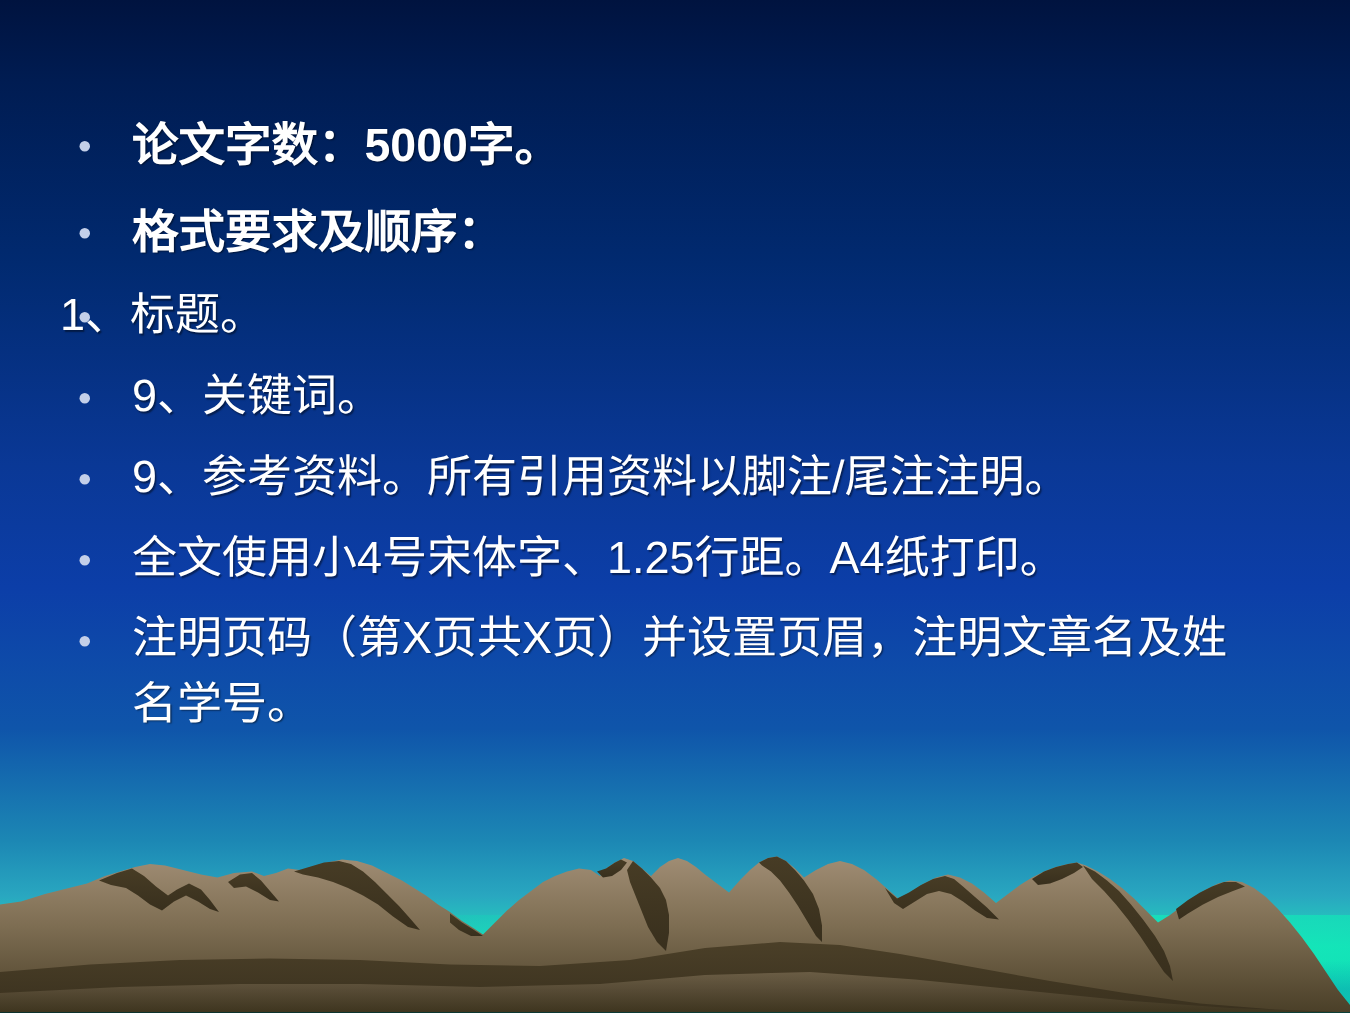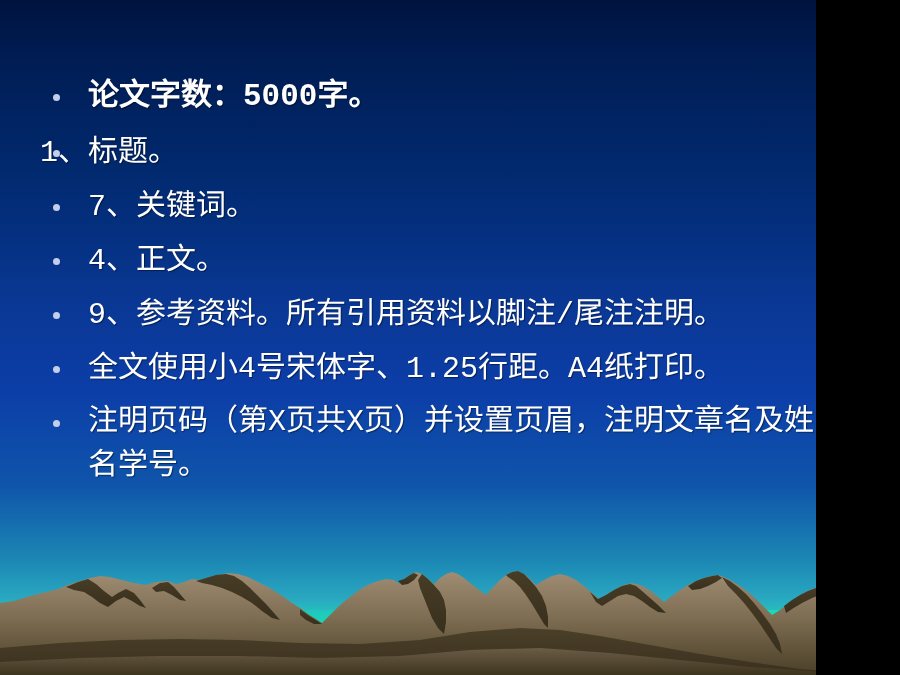--- a/index.html
+++ b/index.html
@@ -3,24 +3,24 @@
 <meta charset="utf-8">
 <title>Slide</title>
 <style>
   html, body {
     margin: 0;
     padding: 0;
     background: #000;
   }
   #slide {
     position: relative;
-    width: 816px;
+    width: 900px;
     height: 675px;
     overflow: hidden;
-    font-family: Liberation Mono, monospace;
+    font-family: Liberation Sans, sans-serif;
     background: linear-gradient(to bottom,
         #00133f 0%,
         #001c52 8%,
         #012a70 26%,
         #0a3896 46%,
         #0c3ea8 58%,
         #0f55aa 72%,
         #1c87b4 83%,
         #29a7c0 88.5%,
         #25c7bd 91.5%,
@@ -218,36 +218,36 @@
   </svg>
 
   <div class="content">
     <ul class="bullets">
 
       <li class="bullet r1">
         <span class="marker"></span>
         <span class="txt">论文字数：5000字。</span>
       </li>
 
+      <li class="bullet r2">
+        <span class="marker"></span>
+        <span class="txt">格式要求及顺序：</span>
+      </li>
 
       <li class="bullet r3">
         <span class="marker"></span>
         <span class="txt">1、标题。</span>
       </li>
 
 
       <li class="bullet r5">
         <span class="marker"></span>
-        <span class="txt">7、关键词。</span>
-      </li>
-
-      <li class="bullet r6">
-        <span class="marker"></span>
-        <span class="txt">4、正文。</span>
-      </li>
+        <span class="txt">9、关键词。</span>
+      </li>
+
 
       <li class="bullet r7">
         <span class="marker"></span>
         <span class="txt">9、参考资料。所有引用资料以脚注/尾注注明。</span>
       </li>
 
       <li class="bullet r8">
         <span class="marker"></span>
         <span class="txt">全文使用小4号宋体字、1.25行距。A4纸打印。</span>
       </li>

